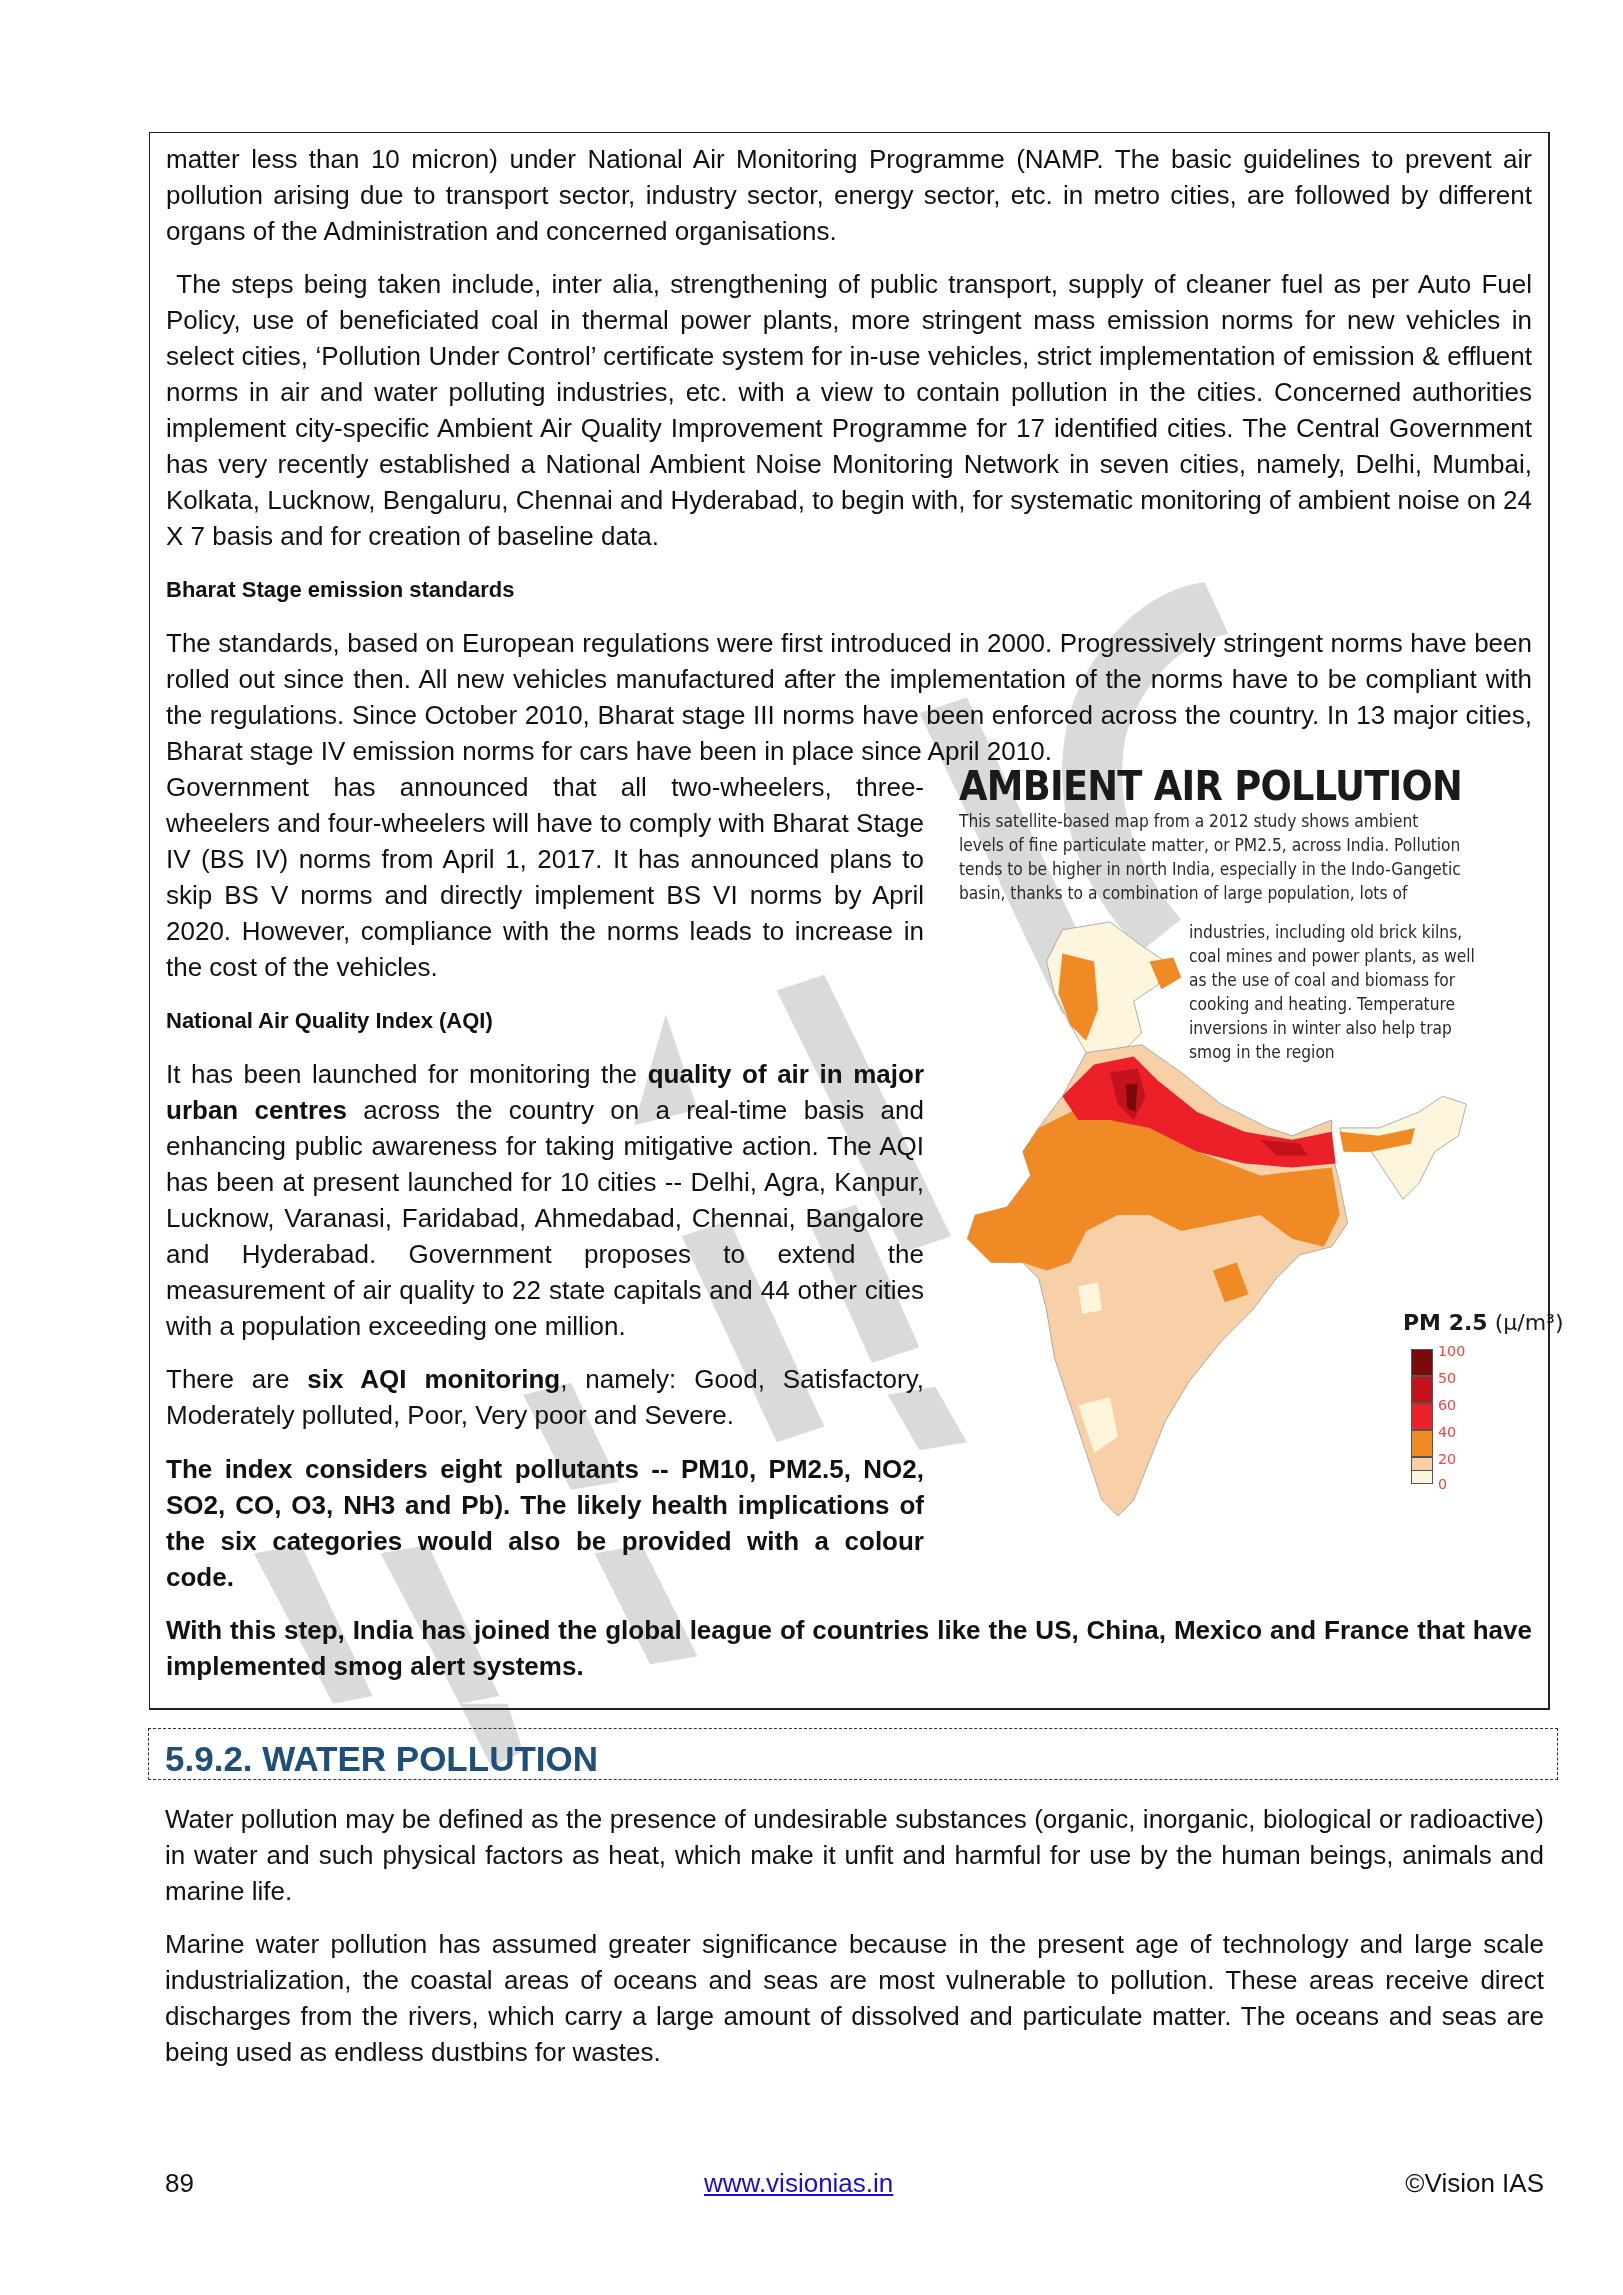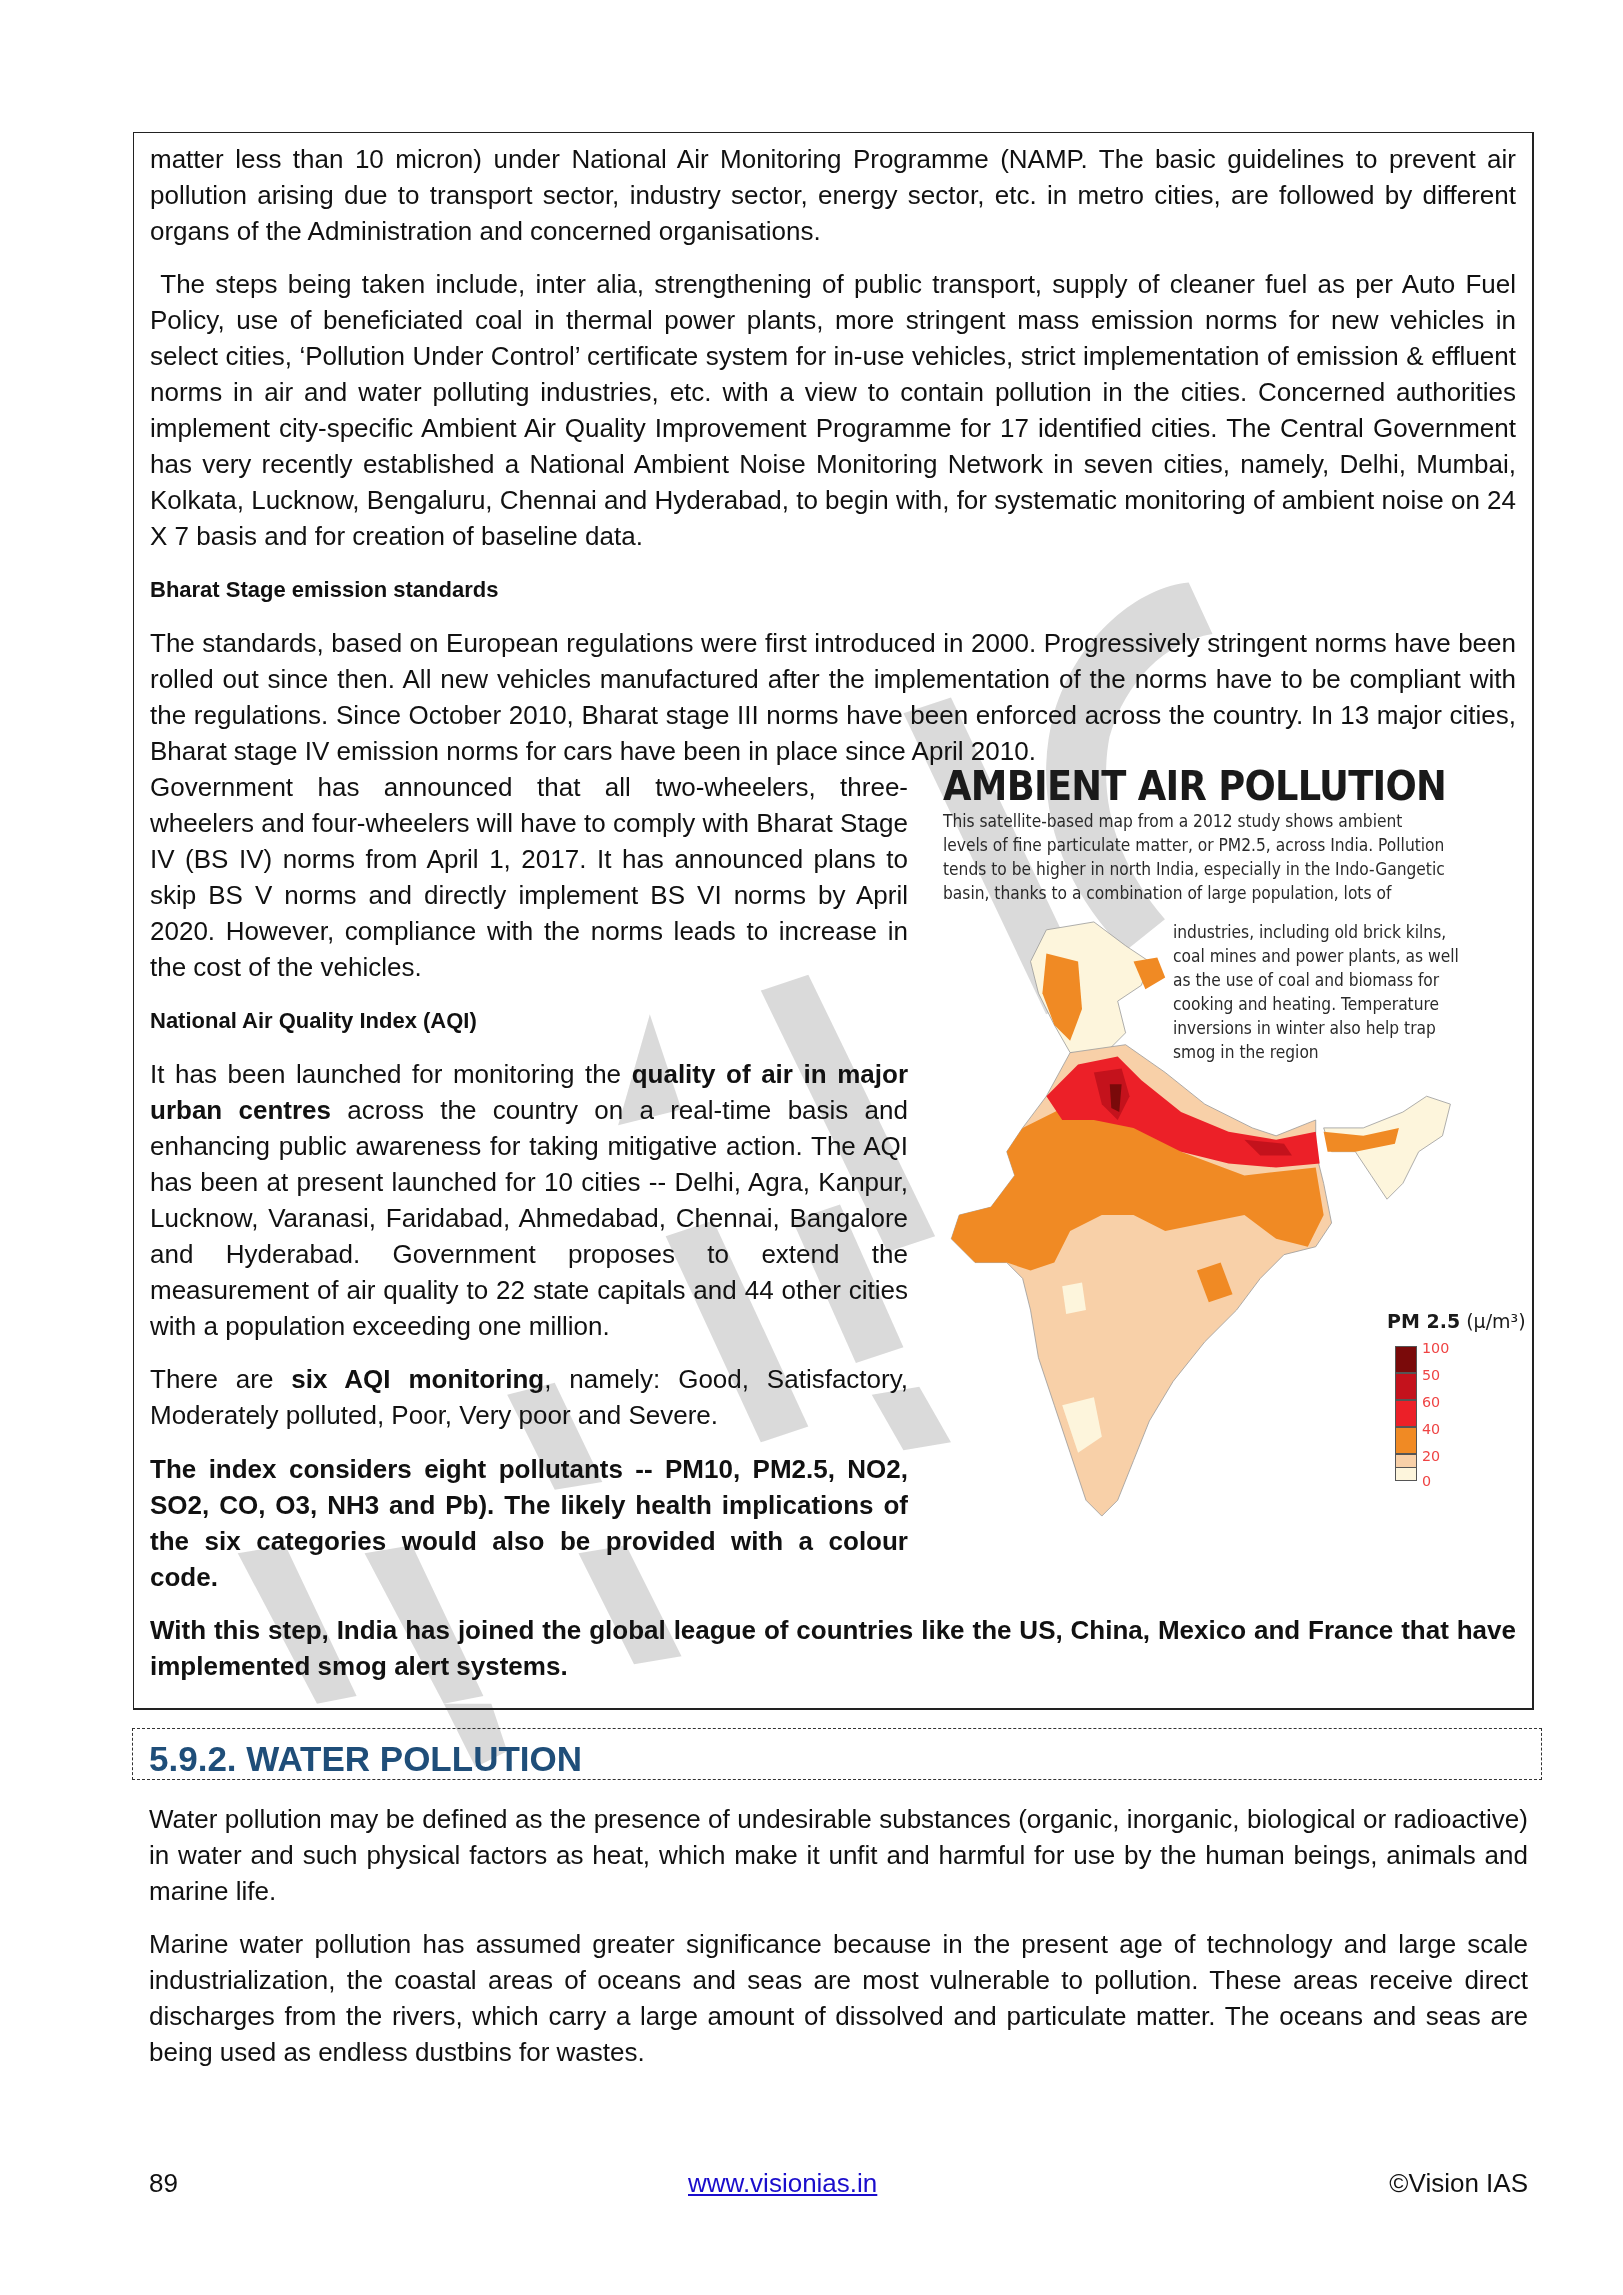--- a/index.html
+++ b/index.html
@@ -1,18 +1,18 @@
 <!DOCTYPE html>
 <html style="font-size:12.7px"><head>
   <meta charset="utf-8">
   <style>
     html, body { margin: 0; padding: 0; background: #ffffff; }
     body { width: 1623px; height: 2295px; position: relative; overflow: hidden;
            font-family: "Liberation Sans", "DejaVu Sans", sans-serif; color: #111; }
-    .page { position: absolute; inset: 0; }
+    .page { position: absolute; inset: 0; margin-left: 16px; }
 
     
     .watermark { position: absolute; left: 0; top: 0; width: 1623px; height: 2295px; pointer-events: none; z-index: 0; }
 
     
     .box { position: absolute; left: 133px; top: 132px; width: 1401px; height: 1578px;
            border: 1.6px solid #222; border-bottom-width: 2.4px; border-right-width: 2.4px; box-sizing: border-box; z-index: 1; }
     .box-inner { position: absolute; left: 16px; right: 16px; top: 8px; }
 
     p { margin: 0; font-size: 26px; line-height: 36px; text-align: justify; }
@@ -23,21 +23,21 @@
     .two-col { position: relative; }
     .left-col { width: 758px; }
     .figure { position: absolute; left: 793px; top: -6.3px; width: 587px; height: 761px; }
 
     .fig-title { font-family: "DejaVu Sans", sans-serif; font-weight: bold; font-size: 40px; letter-spacing: -0.8px; color: #1a1a1a; line-height: 46px; transform: scaleX(0.92); transform-origin: left; white-space: nowrap; }
     .fig-desc { font-family: "DejaVu Sans", sans-serif; font-size: 18px; line-height: 24px; color: #2a2a2a; transform: scaleX(0.86); transform-origin: left; width: 682px; }
     .fig-desc-right { position: absolute; left: 230px; top: 157px; font-family: "DejaVu Sans", sans-serif; font-size: 18px; line-height: 24px; color: #2a2a2a; transform: scaleX(0.86); transform-origin: left; width: 444px; }
     .fig-desc-right span { display: block; }
 
     .legend { position: absolute; left: 444px; top: 547px; width: 143px; }
-    .legend-title { font-family: "DejaVu Sans", sans-serif; font-size: 19px; color: #1a1a1a; white-space: nowrap; }
+    .legend-title { font-family: "DejaVu Sans", sans-serif; font-size: 22px; color: #1a1a1a; white-space: nowrap; }
     .legend-title b { font-weight: bold; }
     .legend-body { position: relative; margin-top: 9.5px; height: 159px; }
     .legend-swatch { position: absolute; left: 8px; width: 22px; border: 0.8px solid #555; box-sizing: border-box; }
     .legend-label { position: absolute; left: 35px; font-family: "DejaVu Sans", sans-serif; font-size: 14.3px; color: #ef4444; line-height: 14.3px; }
 
     .map { position: absolute; left: 0; top: 151px; }
 
     
     .heading-box { position: absolute; left: 132px; top: 1728px; width: 1410px; height: 52px; border: 1.6px dashed #333; box-sizing: border-box; z-index: 1; }
     .heading { position: absolute; left: 16px; top: 9.5px; font-weight: bold; font-size: 35px; color: #1F4E79; }

